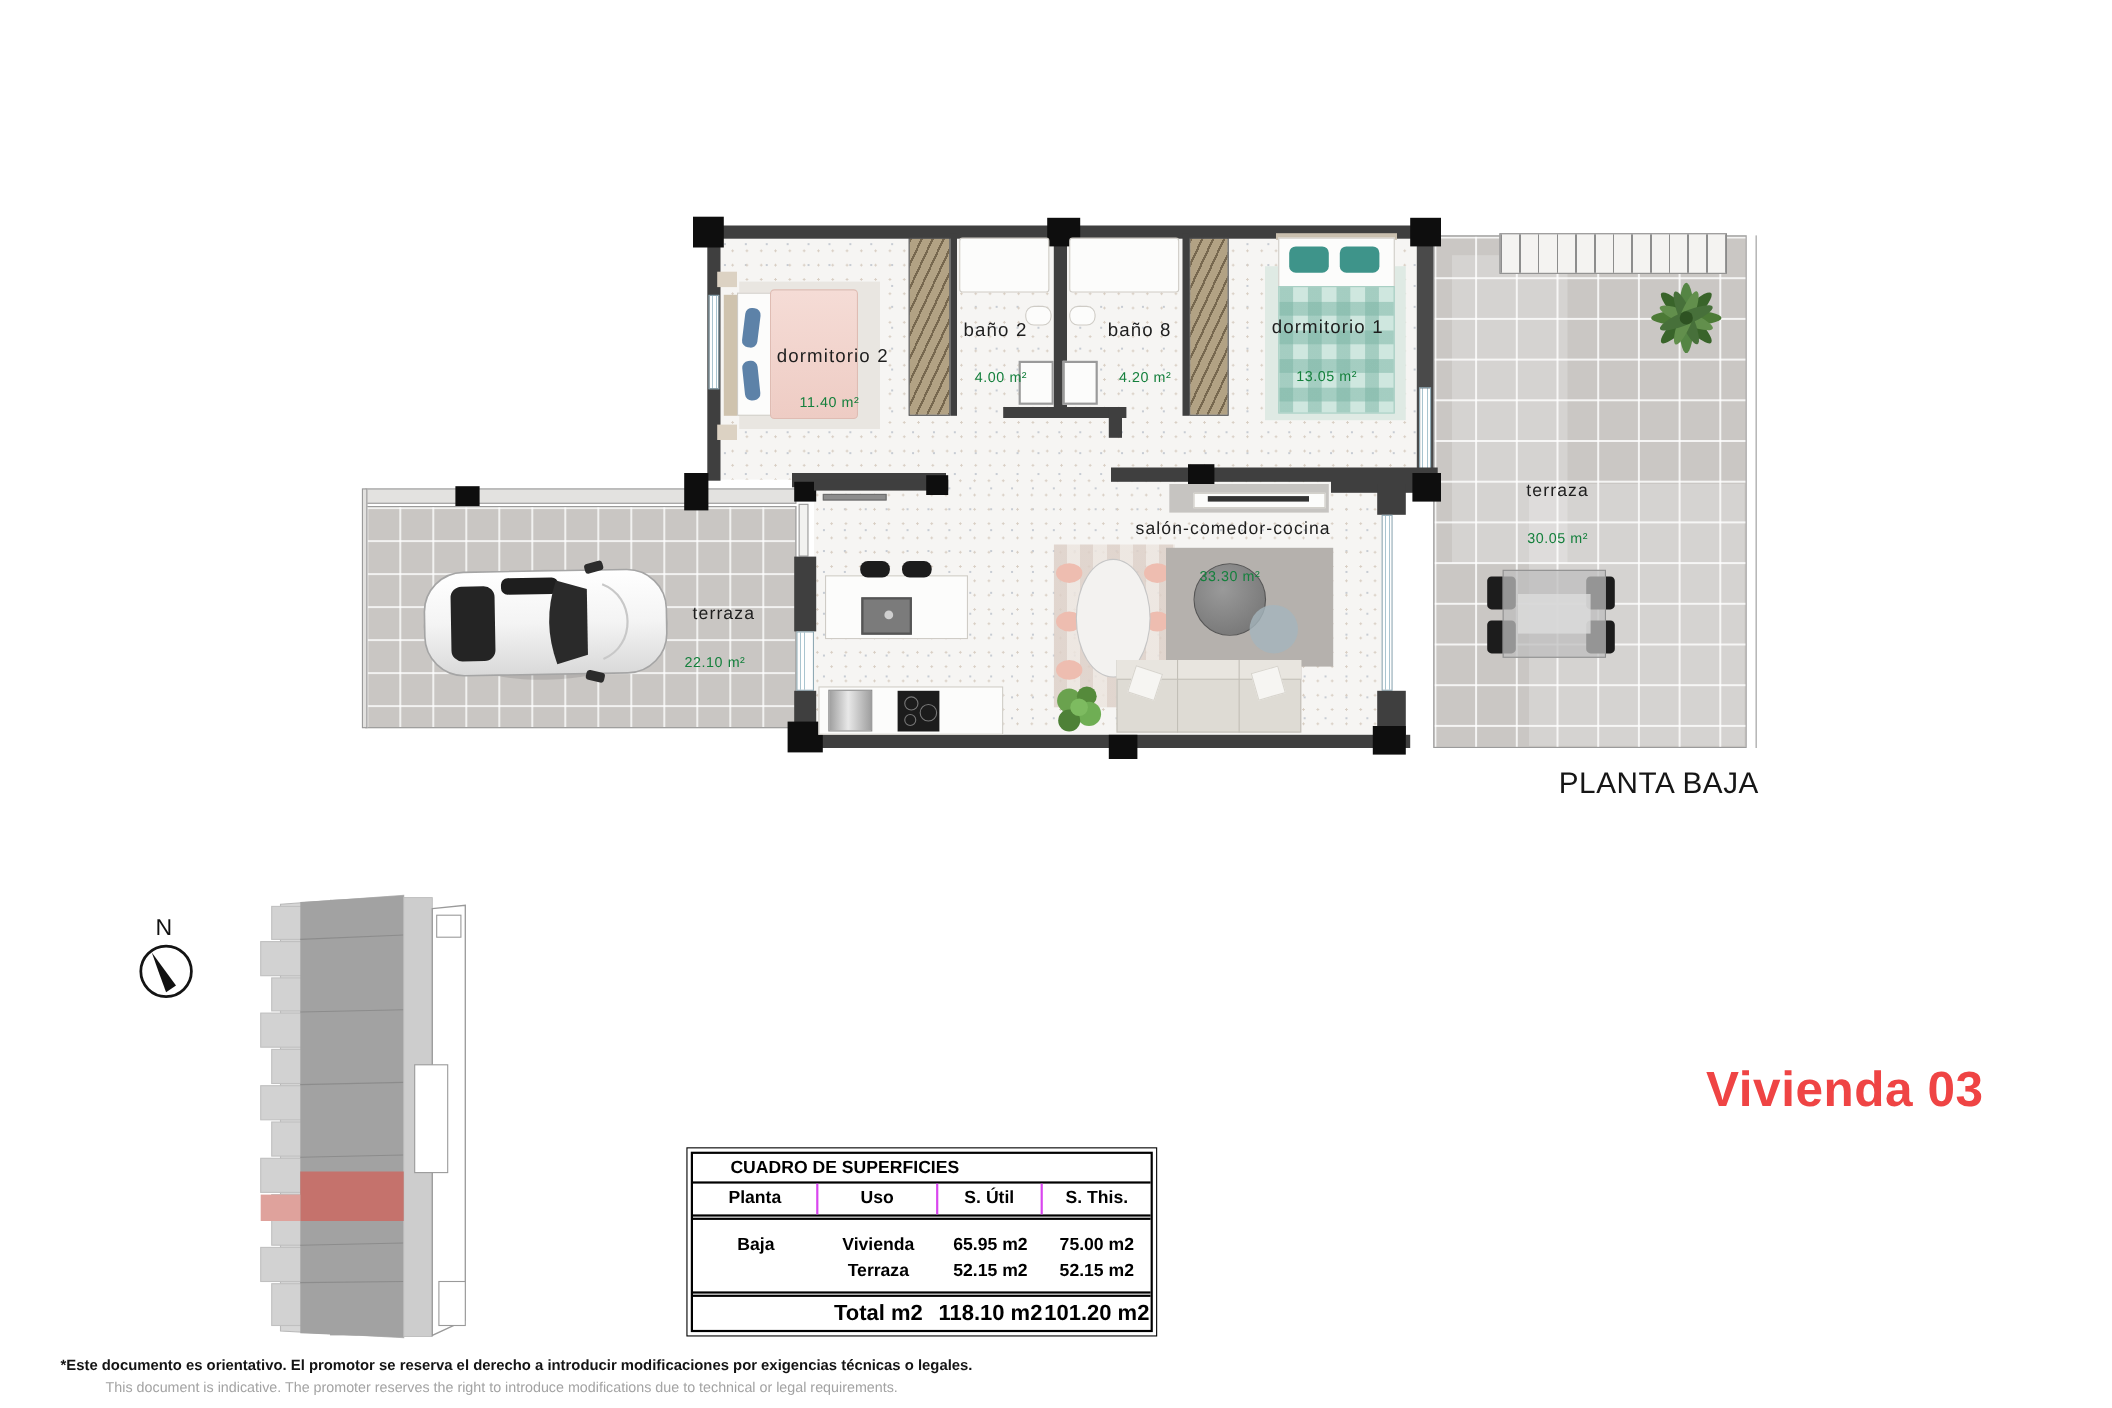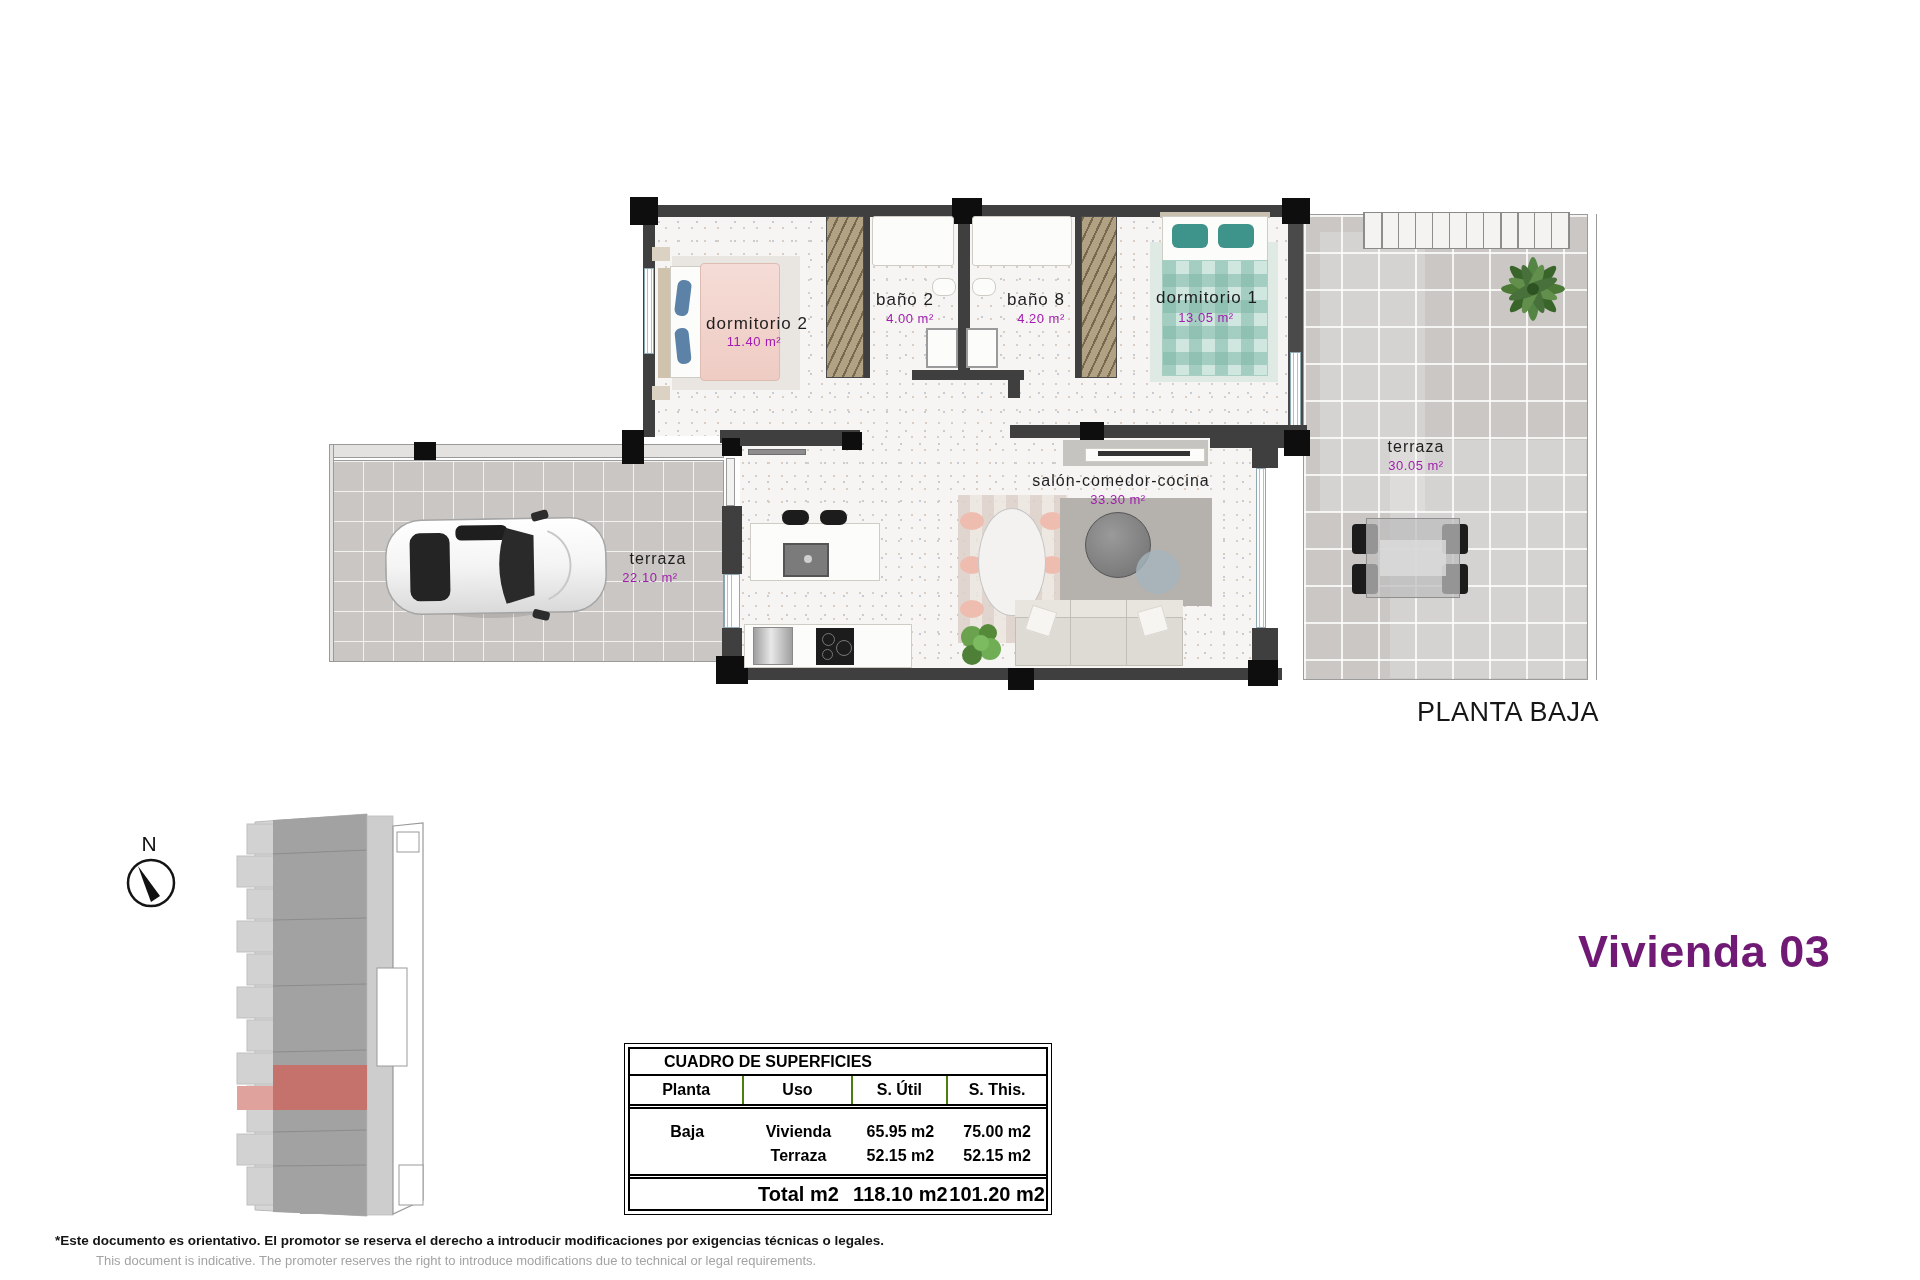--- a/index.html
+++ b/index.html
@@ -28,31 +28,31 @@
   .glassV{position:absolute;background:linear-gradient(90deg,#fdfdfd 0 2px,#a9c4cf 2px 3px,#fff 3px 6px,#a9c4cf 6px 7px,#fdfdfd 7px 100%);border:1px solid #8fa9b4;box-sizing:border-box;}
   .wrd{position:absolute;background:repeating-linear-gradient(115deg,#77684f 0 2px,#b2a284 2px 9px);border:1px solid #4a4a4a;box-sizing:border-box;}
   .stairs{position:absolute;background-color:#f4f3f1;
        background-image:repeating-linear-gradient(90deg,#8d8d8d 0 1.5px,transparent 1.5px 17px);
        border:1px solid #8a8a8a;box-sizing:border-box;}
   
   .white-box{position:absolute;background:#fcfcfb;border:1px solid #cfccc6;box-sizing:border-box;}
   .dark-box{position:absolute;background:#1c1c1c;}
   
   .rname{position:absolute;transform:translateX(-50%);font-size:17px;letter-spacing:1px;color:#1e1e1e;white-space:nowrap;}
-  .rarea{position:absolute;transform:translateX(-50%);font-size:13px;letter-spacing:.5px;color:#a21caf;white-space:nowrap;}
+  .rarea{position:absolute;transform:translateX(-50%);font-size:13px;letter-spacing:.5px;color:#15803d;white-space:nowrap;margin-top:24px;}
   .plan-title{position:absolute;font-size:27px;color:#161616;letter-spacing:.5px;}
   .unit-title{position:absolute;font-size:45px;font-weight:600;letter-spacing:.5px;}
   .north-label{position:absolute;transform:translateX(-50%);font-size:21px;color:#111;}
   
   .tbl-outer{position:absolute;left:624px;top:1043px;width:428px;height:172px;border:1.5px solid #000;padding:3px;box-sizing:border-box;background:#fff;}
   .tbl-inner{border:2px solid #000;width:100%;height:100%;box-sizing:border-box;display:flex;flex-direction:column;font-weight:bold;color:#000;}
   .tbl-title{height:25px;line-height:25px;border-bottom:2px solid #000;font-size:16px;padding-left:34px;}
   .tbl-head{height:28px;display:flex;border-bottom:5px double #000;font-size:16px;}
   .tbl-head .c{display:flex;align-items:center;justify-content:center;box-sizing:border-box;}
-  .tbl-head .c:not(:last-child){border-right:2px solid #4d7c0f;}
+  .tbl-head .c:not(:last-child){border-right:2px solid #d946ef;}
   .tbl-body{flex:1;position:relative;font-size:16px;}
   .tbl-row{position:absolute;left:0;width:100%;display:flex;}
   .tbl-row .c{text-align:center;}
   .tbl-total{height:30px;display:flex;align-items:center;border-top:5px double #000;font-size:20px;}
   .tbl-total .c{text-align:center;}
   .cw1{width:27.5%;} .cw2{width:26%;} .cw3{width:23%;} .cw4{width:23.5%;}
   
   .foot1{position:absolute;left:55px;top:1233px;font-size:13.5px;font-weight:bold;color:#141414;}
   .foot2{position:absolute;left:96px;top:1253px;font-size:13px;color:#a3a3a3;}
 </style>
@@ -232,21 +232,21 @@
     <div class="rname" style="left:1416px;top:438px;font-size:16px;">terraza</div>
     <div class="rarea" style="left:1416px;top:458px;">30.05 m²</div>
     <div class="rname" style="left:1121px;top:472px;font-size:16px;">salón-comedor-cocina</div>
     <div class="rarea" style="left:1118px;top:492px;">33.30 m²</div>
     <div class="rname" style="left:658px;top:550px;font-size:16px;">terraza</div>
     <div class="rarea" style="left:650px;top:570px;">22.10 m²</div>
   </div>
 
   <div class="plan-title" style="left:1417px;top:697px;">PLANTA BAJA</div>
 
-  <div class="unit-title" style="left:1551px;top:926px;color:#701a75;margin-left:27px;">Vivienda 03</div>
+  <div class="unit-title" style="left:1551px;top:964px;color:#ef4444;">Vivienda 03</div>
 
   <div class="north-label" style="left:149px;top:832px;">N</div>
   <svg class="abs" style="left:124px;top:856px;" width="54" height="54" viewBox="0 0 54 54">
     <circle cx="27" cy="27" r="23" fill="none" stroke="#141414" stroke-width="2.5"></circle>
     <polygon points="14,10 36,40 27,46 20,27" fill="#111"></polygon>
   </svg>
 
   <svg class="abs" style="left:225px;top:810px;" width="200" height="415" viewBox="0 0 200 415">
 
     <polygon points="30,12 142,4 142,406 30,400" fill="#d6d6d6" stroke="#b9b9b9" stroke-width="1"></polygon>

